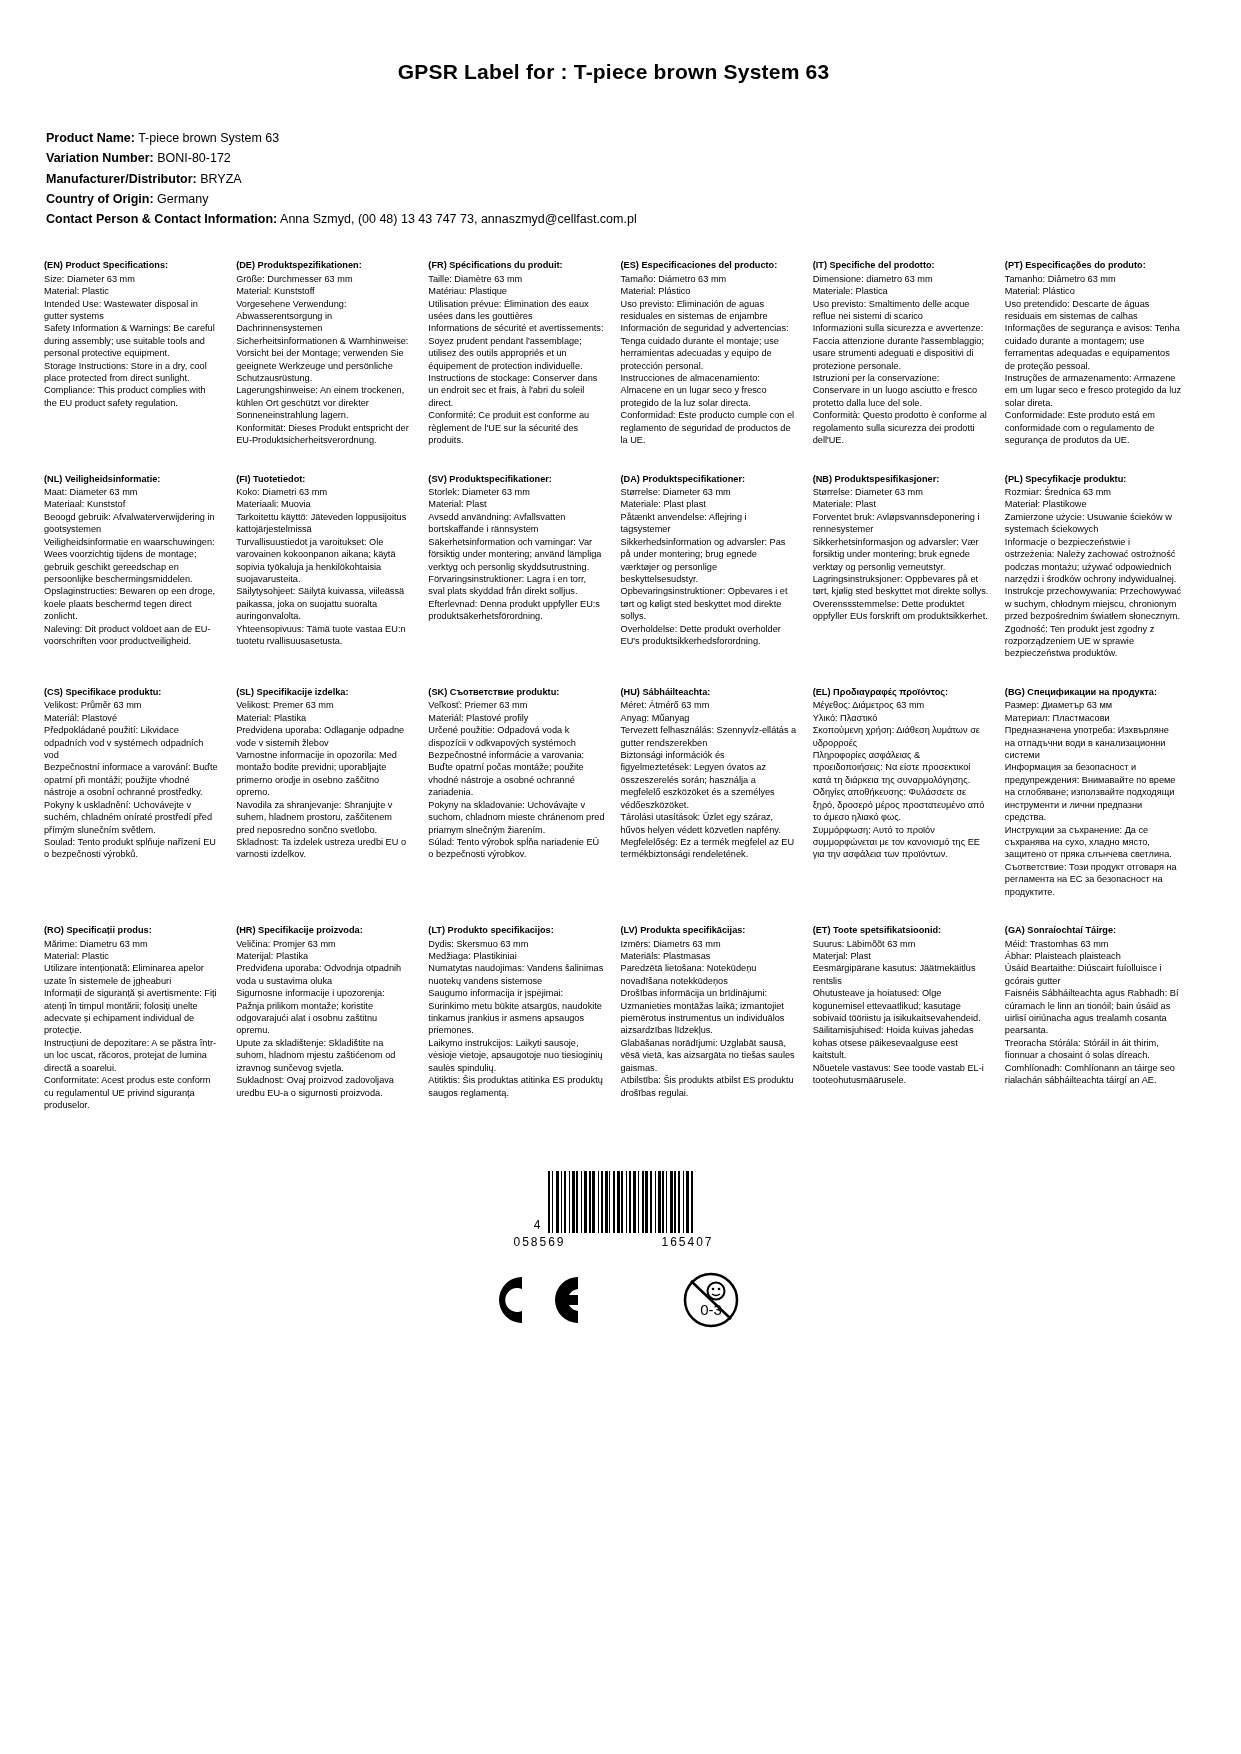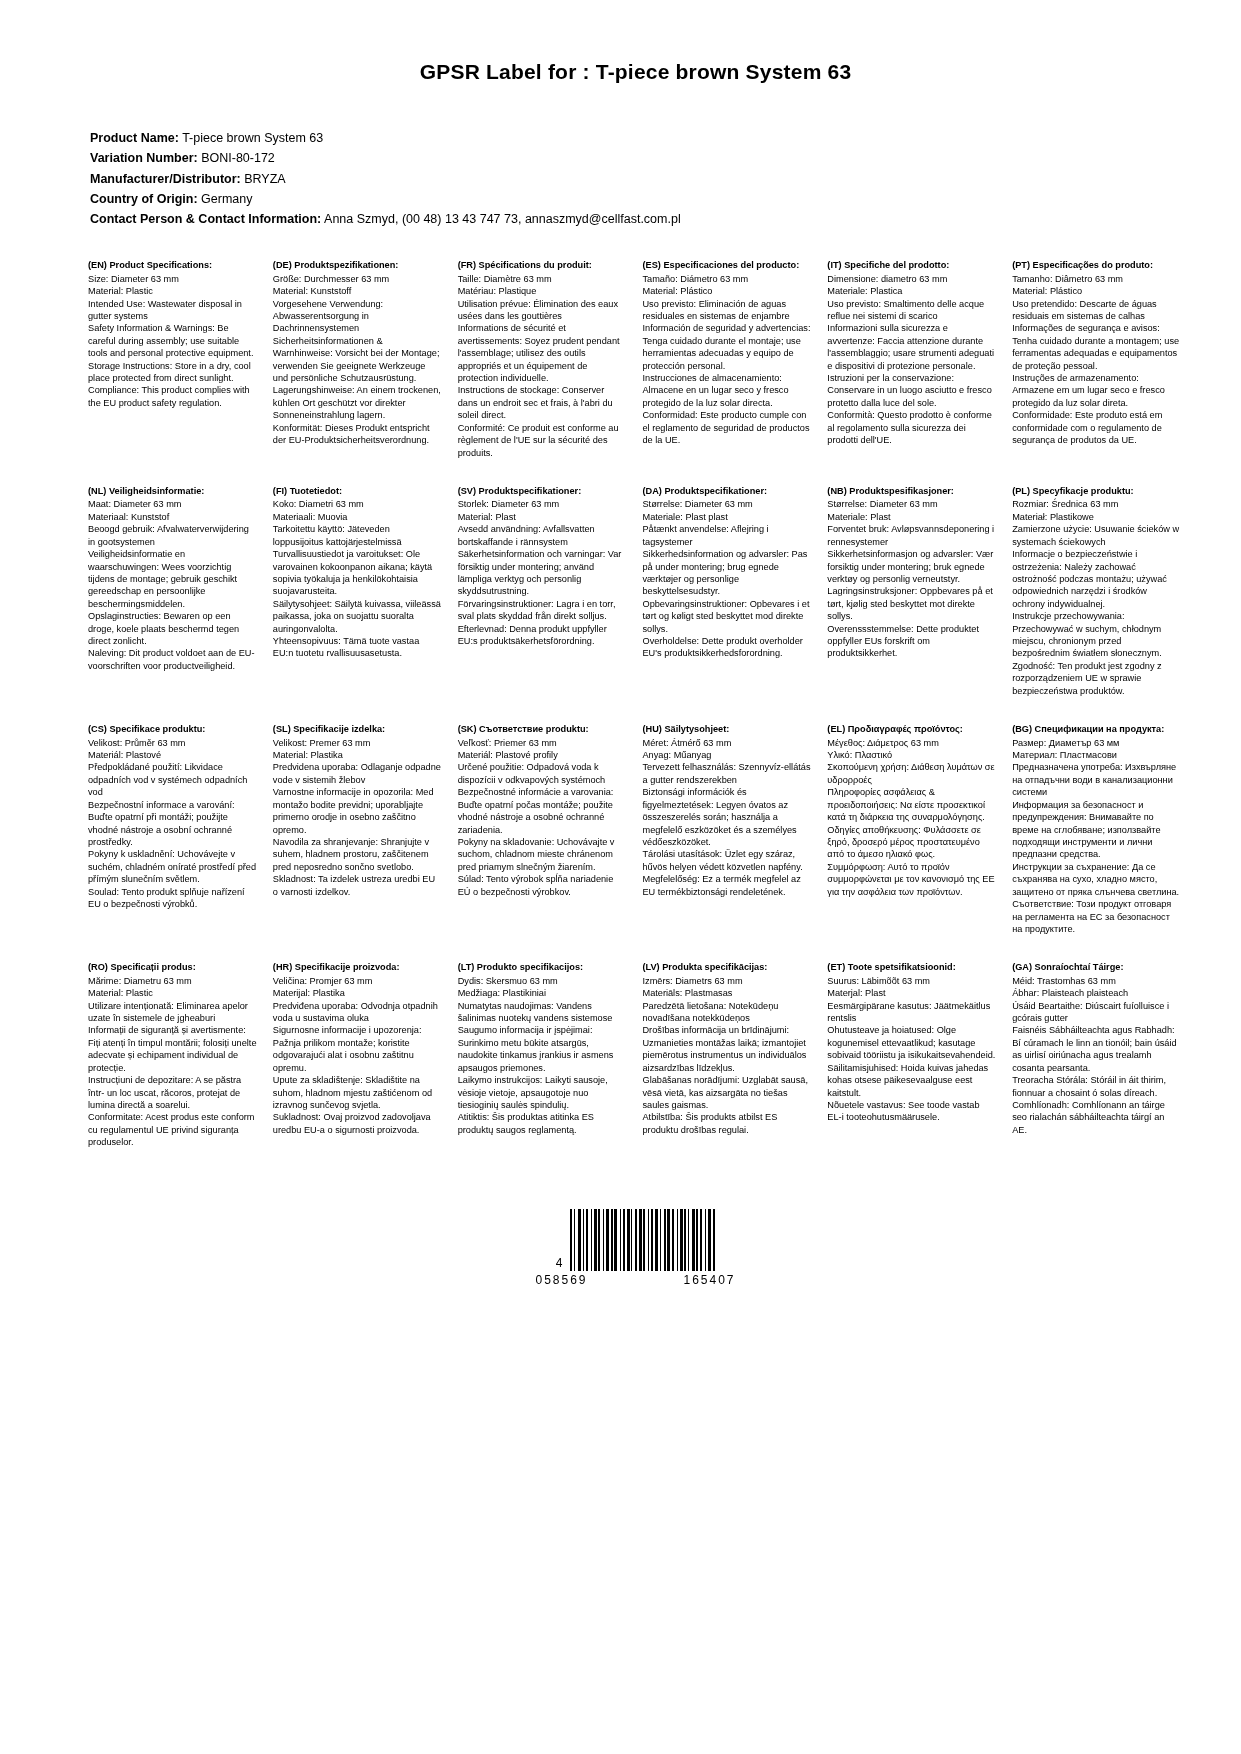--- a/index.html
+++ b/index.html
@@ -11,21 +11,21 @@
     width: 1241px;
     min-height: 1754px;
     font-family: "Liberation Sans", sans-serif;
     color: #000000;
     -webkit-font-smoothing: antialiased;
   }
   .page {
     width: 1241px;
     min-height: 1754px;
     box-sizing: border-box;
-    padding: 48px 58px 20px 88px;
+    padding: 48px 58px 20px 44px;
     position: relative;
   }
   .doc-title {
     text-align: center;
     font-size: 21px;
     font-weight: bold;
     letter-spacing: 0.2px;
     margin: 12px 0 44px 0;
   }
   .meta {
@@ -278,21 +278,21 @@
     <div class="cell">
       <span class="cell-head">(SK) Съответствие produktu:</span>
       <span class="cell-body">Veľkosť: Priemer 63 mm
 Materiál: Plastové profily
 Určené použitie: Odpadová voda k dispozícii v odkvapových systémoch
 Bezpečnostné informácie a varovania: Buďte opatrní počas montáže; použite vhodné nástroje a osobné ochranné zariadenia.
 Pokyny na skladovanie: Uchovávajte v suchom, chladnom mieste chránenom pred priamym slnečným žiarením.
 Súlad: Tento výrobok spĺňa nariadenie EÚ o bezpečnosti výrobkov.</span>
     </div>
     <div class="cell">
-      <span class="cell-head">(HU) Säilytysohjeet:</span>
+      <span class="cell-head">(HU) Sábháilteachta:</span>
       <span class="cell-body">Méret: Átmérő 63 mm
 Anyag: Műanyag
 Tervezett felhasználás: Szennyvíz-ellátás a gutter rendszerekben
 Biztonsági információk és figyelmeztetések: Legyen óvatos az összeszerelés során; használja a megfelelő eszközöket és a személyes védőeszközöket.
 Tárolási utasítások: Üzlet egy száraz, hűvös helyen védett közvetlen napfény.
 Megfelelőség: Ez a termék megfelel az EU termékbiztonsági rendeletének.</span>
     </div>
     <div class="cell">
       <span class="cell-head">(EL) Προδιαγραφές προϊόντος:</span>
       <span class="cell-body">Μέγεθος: Διάμετρος 63 mm
@@ -444,16 +444,35 @@
         <i style="width:3px"></i>
           <i style="width:2px;background:transparent"></i>
           <i style="width:2px"></i>
       </span>
     </div>
     <div class="barcode-numbers">
       <span>058569</span>
       <span>165407</span>
     </div>
 
+    <div class="marks">
+      <span class="ce-mark">
+        <svg width="110" height="58" viewBox="0 0 110 58" aria-hidden="true">
+          <path d="M44 6 A23 23 0 1 0 44 52 L44 40 A12 12 0 1 1 44 18 Z" fill="#000"></path>
+          <path d="M100 6 A23 23 0 1 0 100 52 L100 40 A12 12 0 0 1 91 34 L100 34 L100 24 L91 24 A12 12 0 0 1 100 18 Z" fill="#000"></path>
+        </svg>
+      </span>
+      <span class="age-mark">
+        <svg width="78" height="58" viewBox="0 0 78 58" aria-hidden="true">
+          <circle cx="39" cy="29" r="26" fill="none" stroke="#000" stroke-width="2.5"></circle>
+          <line x1="19" y1="10" x2="59" y2="48" stroke="#000" stroke-width="2.5"></line>
+          <circle cx="44" cy="20" r="8.5" fill="none" stroke="#000" stroke-width="2"></circle>
+          <circle cx="41" cy="18" r="1.3" fill="#000"></circle>
+          <circle cx="47" cy="18" r="1.3" fill="#000"></circle>
+          <path d="M40 23 q4 3 8 0" fill="none" stroke="#000" stroke-width="1.3"></path>
+          <text x="39" y="44" font-family="Liberation Sans, sans-serif" font-size="15" text-anchor="middle" fill="#000">0-3</text>
+        </svg>
+      </span>
+    </div>
 
   </div>
 
 </div>
 
 </body></html>

